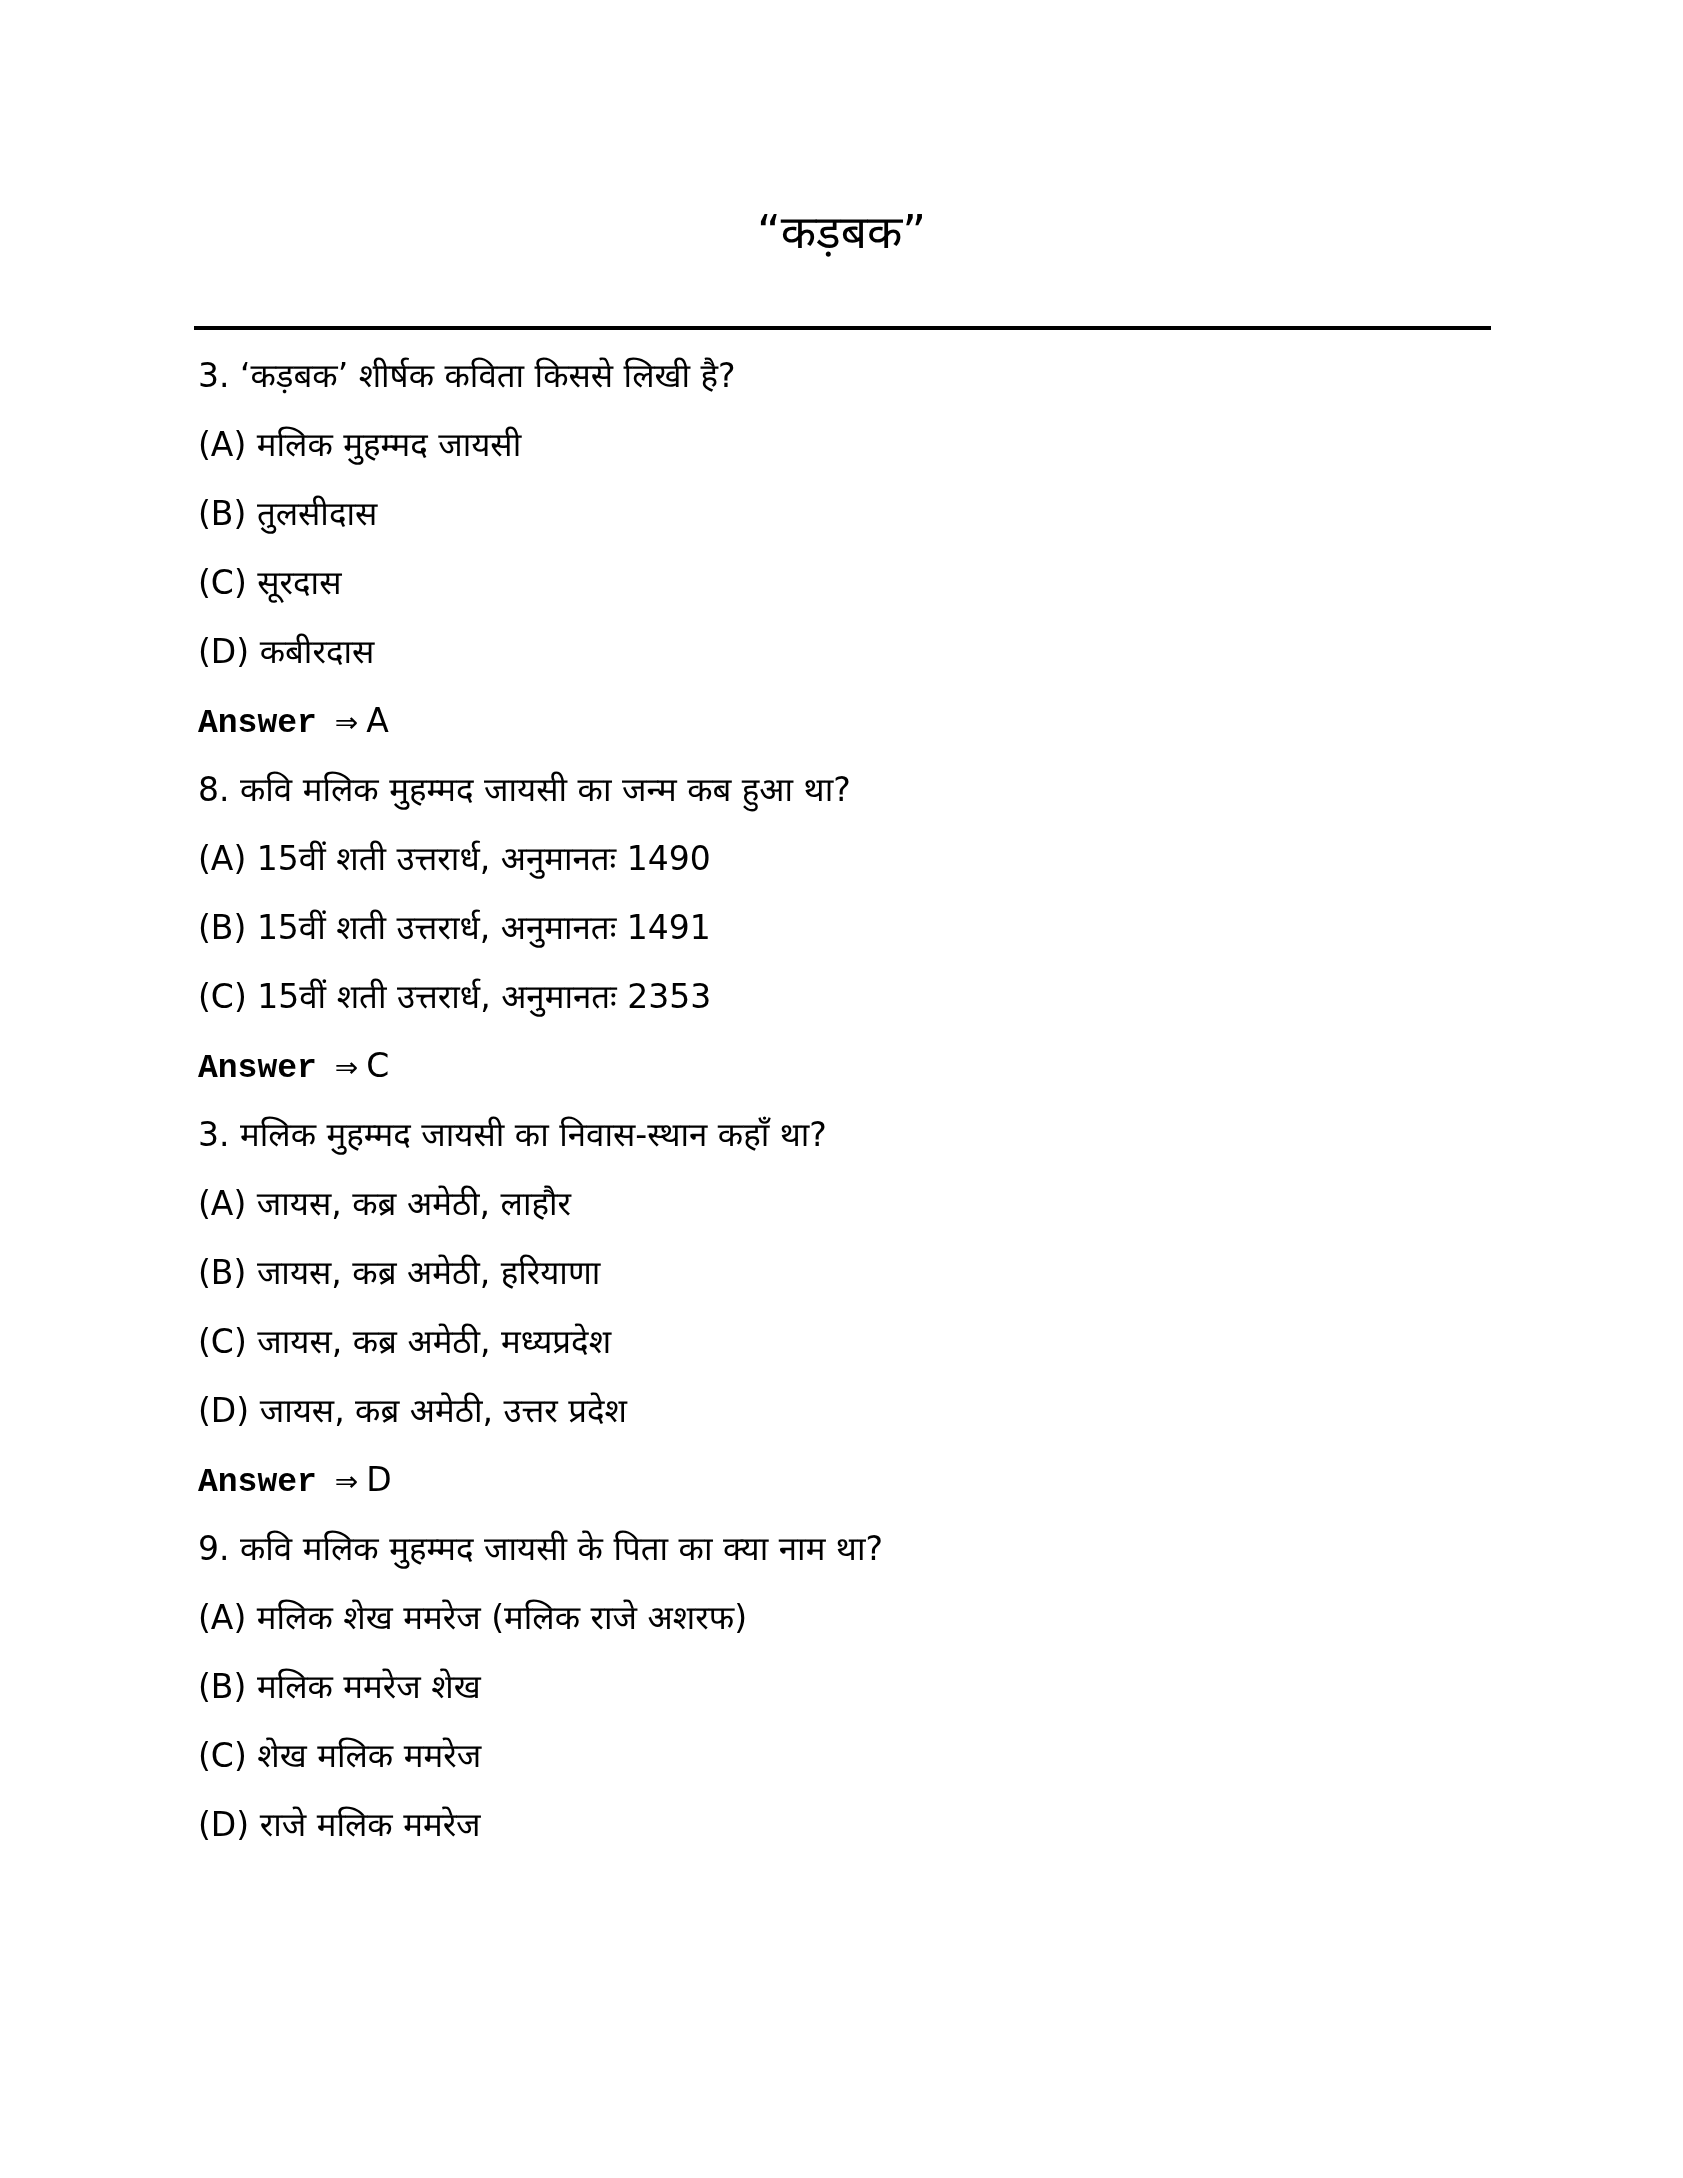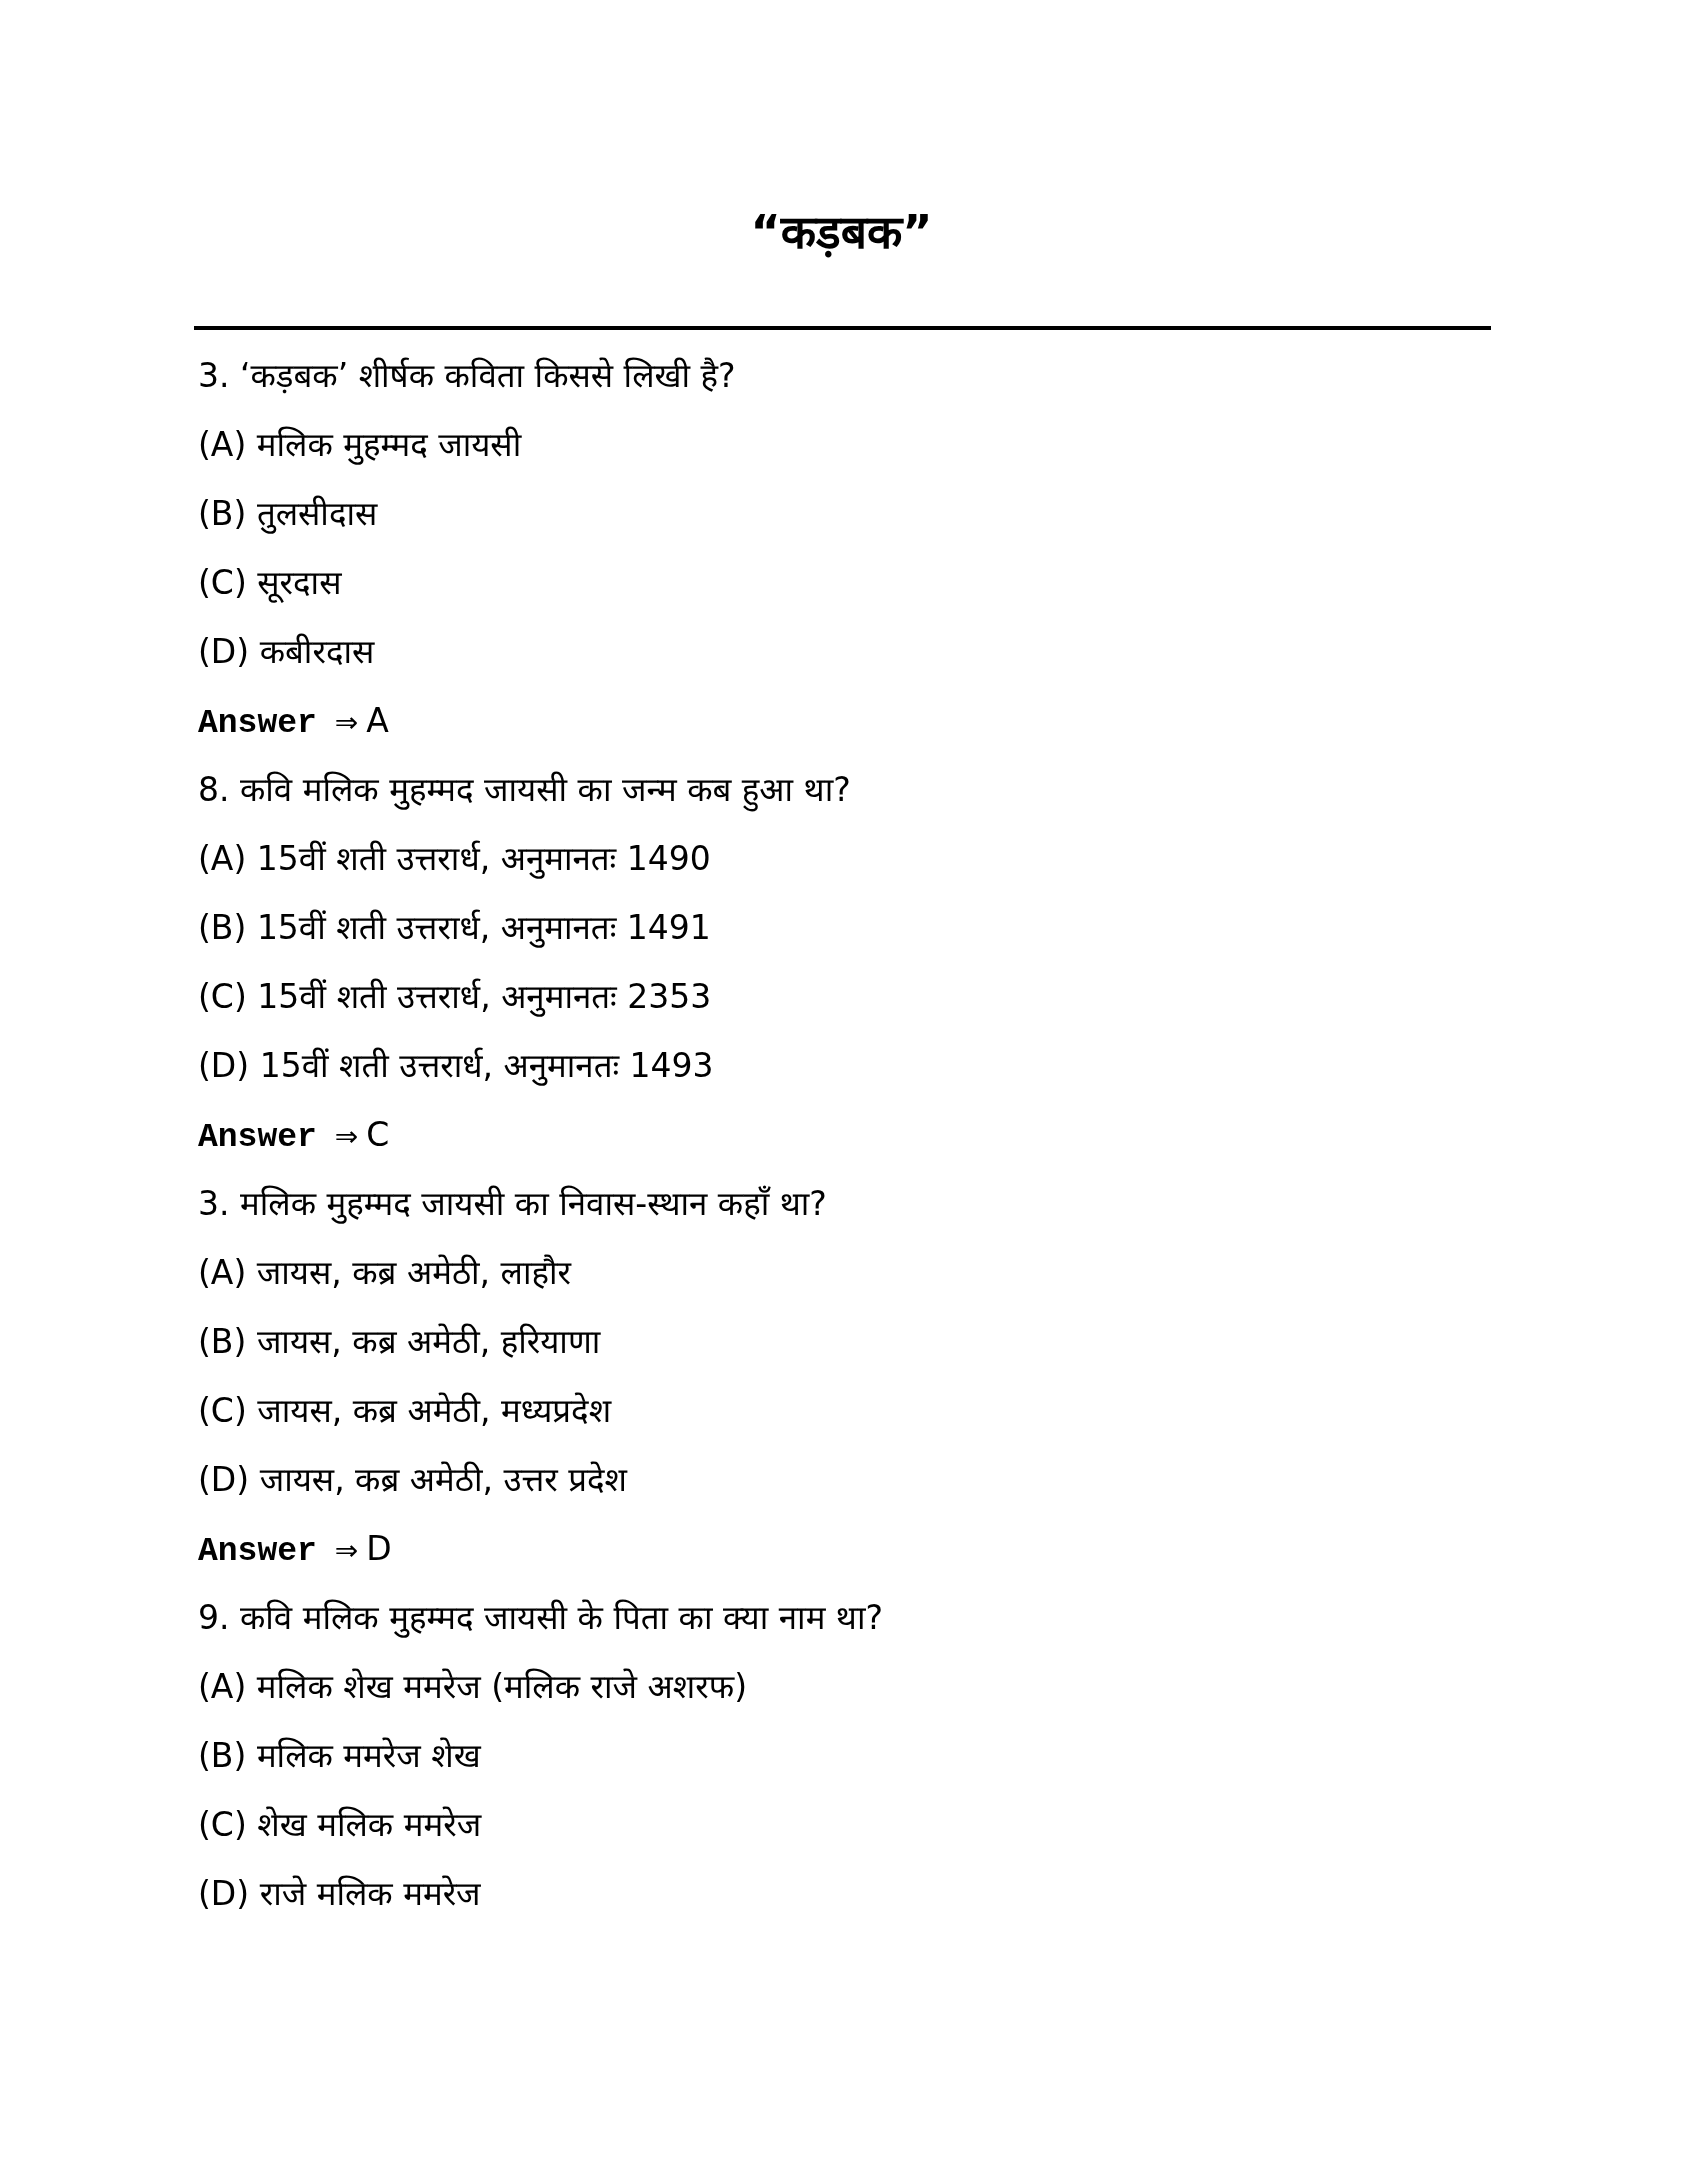--- a/index.html
+++ b/index.html
@@ -1,19 +1,19 @@
 <!DOCTYPE html>
 <html><head>
 <meta charset="utf-8">
 <style>
   html, body { margin:0; padding:0; background:#ffffff; }
   body { width:1683px; height:2178px; position:relative; overflow:hidden;
          font-family: "DejaVu Sans", "Liberation Sans", sans-serif; color:#000; }
   .title { position:absolute; left:0; width:1683px; top:203px; text-align:center;
-           font-size:46px; font-weight:bold; line-height:59px; }
+           font-size:46px; font-weight:normal; line-height:59px; }
   .rule { position:absolute; left:194px; width:1297px; top:326px; height:4px; background:#000; }
   .content { position:absolute; left:198px; top:348px; width:1287px; }
   .line { height:69px; line-height:55px; font-size:33px; white-space:nowrap; }
   .answer .label { font-weight:bold;font-family:Liberation Mono, monospace; }
   .answer .arrow { margin-left:18px; margin-right:8px; font-size:28px; }
 </style>
 </head>
 <body>
 
 <div class="title">“कड़बक”</div>
@@ -27,21 +27,20 @@
   <div class="line">(C) सूरदास</div>
   <div class="line">(D) कबीरदास</div>
   <div class="line answer">
     <span class="label">Answer</span><span class="arrow">⇒</span><span>A</span>
   </div>
 
   <div class="line">8. कवि मलिक मुहम्मद जायसी का जन्म कब हुआ था?</div>
   <div class="line">(A) 15वीं शती उत्तरार्ध, अनुमानतः 1490</div>
   <div class="line">(B) 15वीं शती उत्तरार्ध, अनुमानतः 1491</div>
   <div class="line">(C) 15वीं शती उत्तरार्ध, अनुमानतः 2353</div>
-  <div class="line">(D) 15वीं शती उत्तरार्ध, अनुमानतः 1493</div>
   <div class="line answer">
     <span class="label">Answer</span><span class="arrow">⇒</span><span>C</span>
   </div>
 
   <div class="line">3. मलिक मुहम्मद जायसी का निवास-स्थान कहाँ था?</div>
   <div class="line">(A) जायस, कब्र अमेठी, लाहौर</div>
   <div class="line">(B) जायस, कब्र अमेठी, हरियाणा</div>
   <div class="line">(C) जायस, कब्र अमेठी, मध्यप्रदेश</div>
   <div class="line">(D) जायस, कब्र अमेठी, उत्तर प्रदेश</div>
   <div class="line answer">

